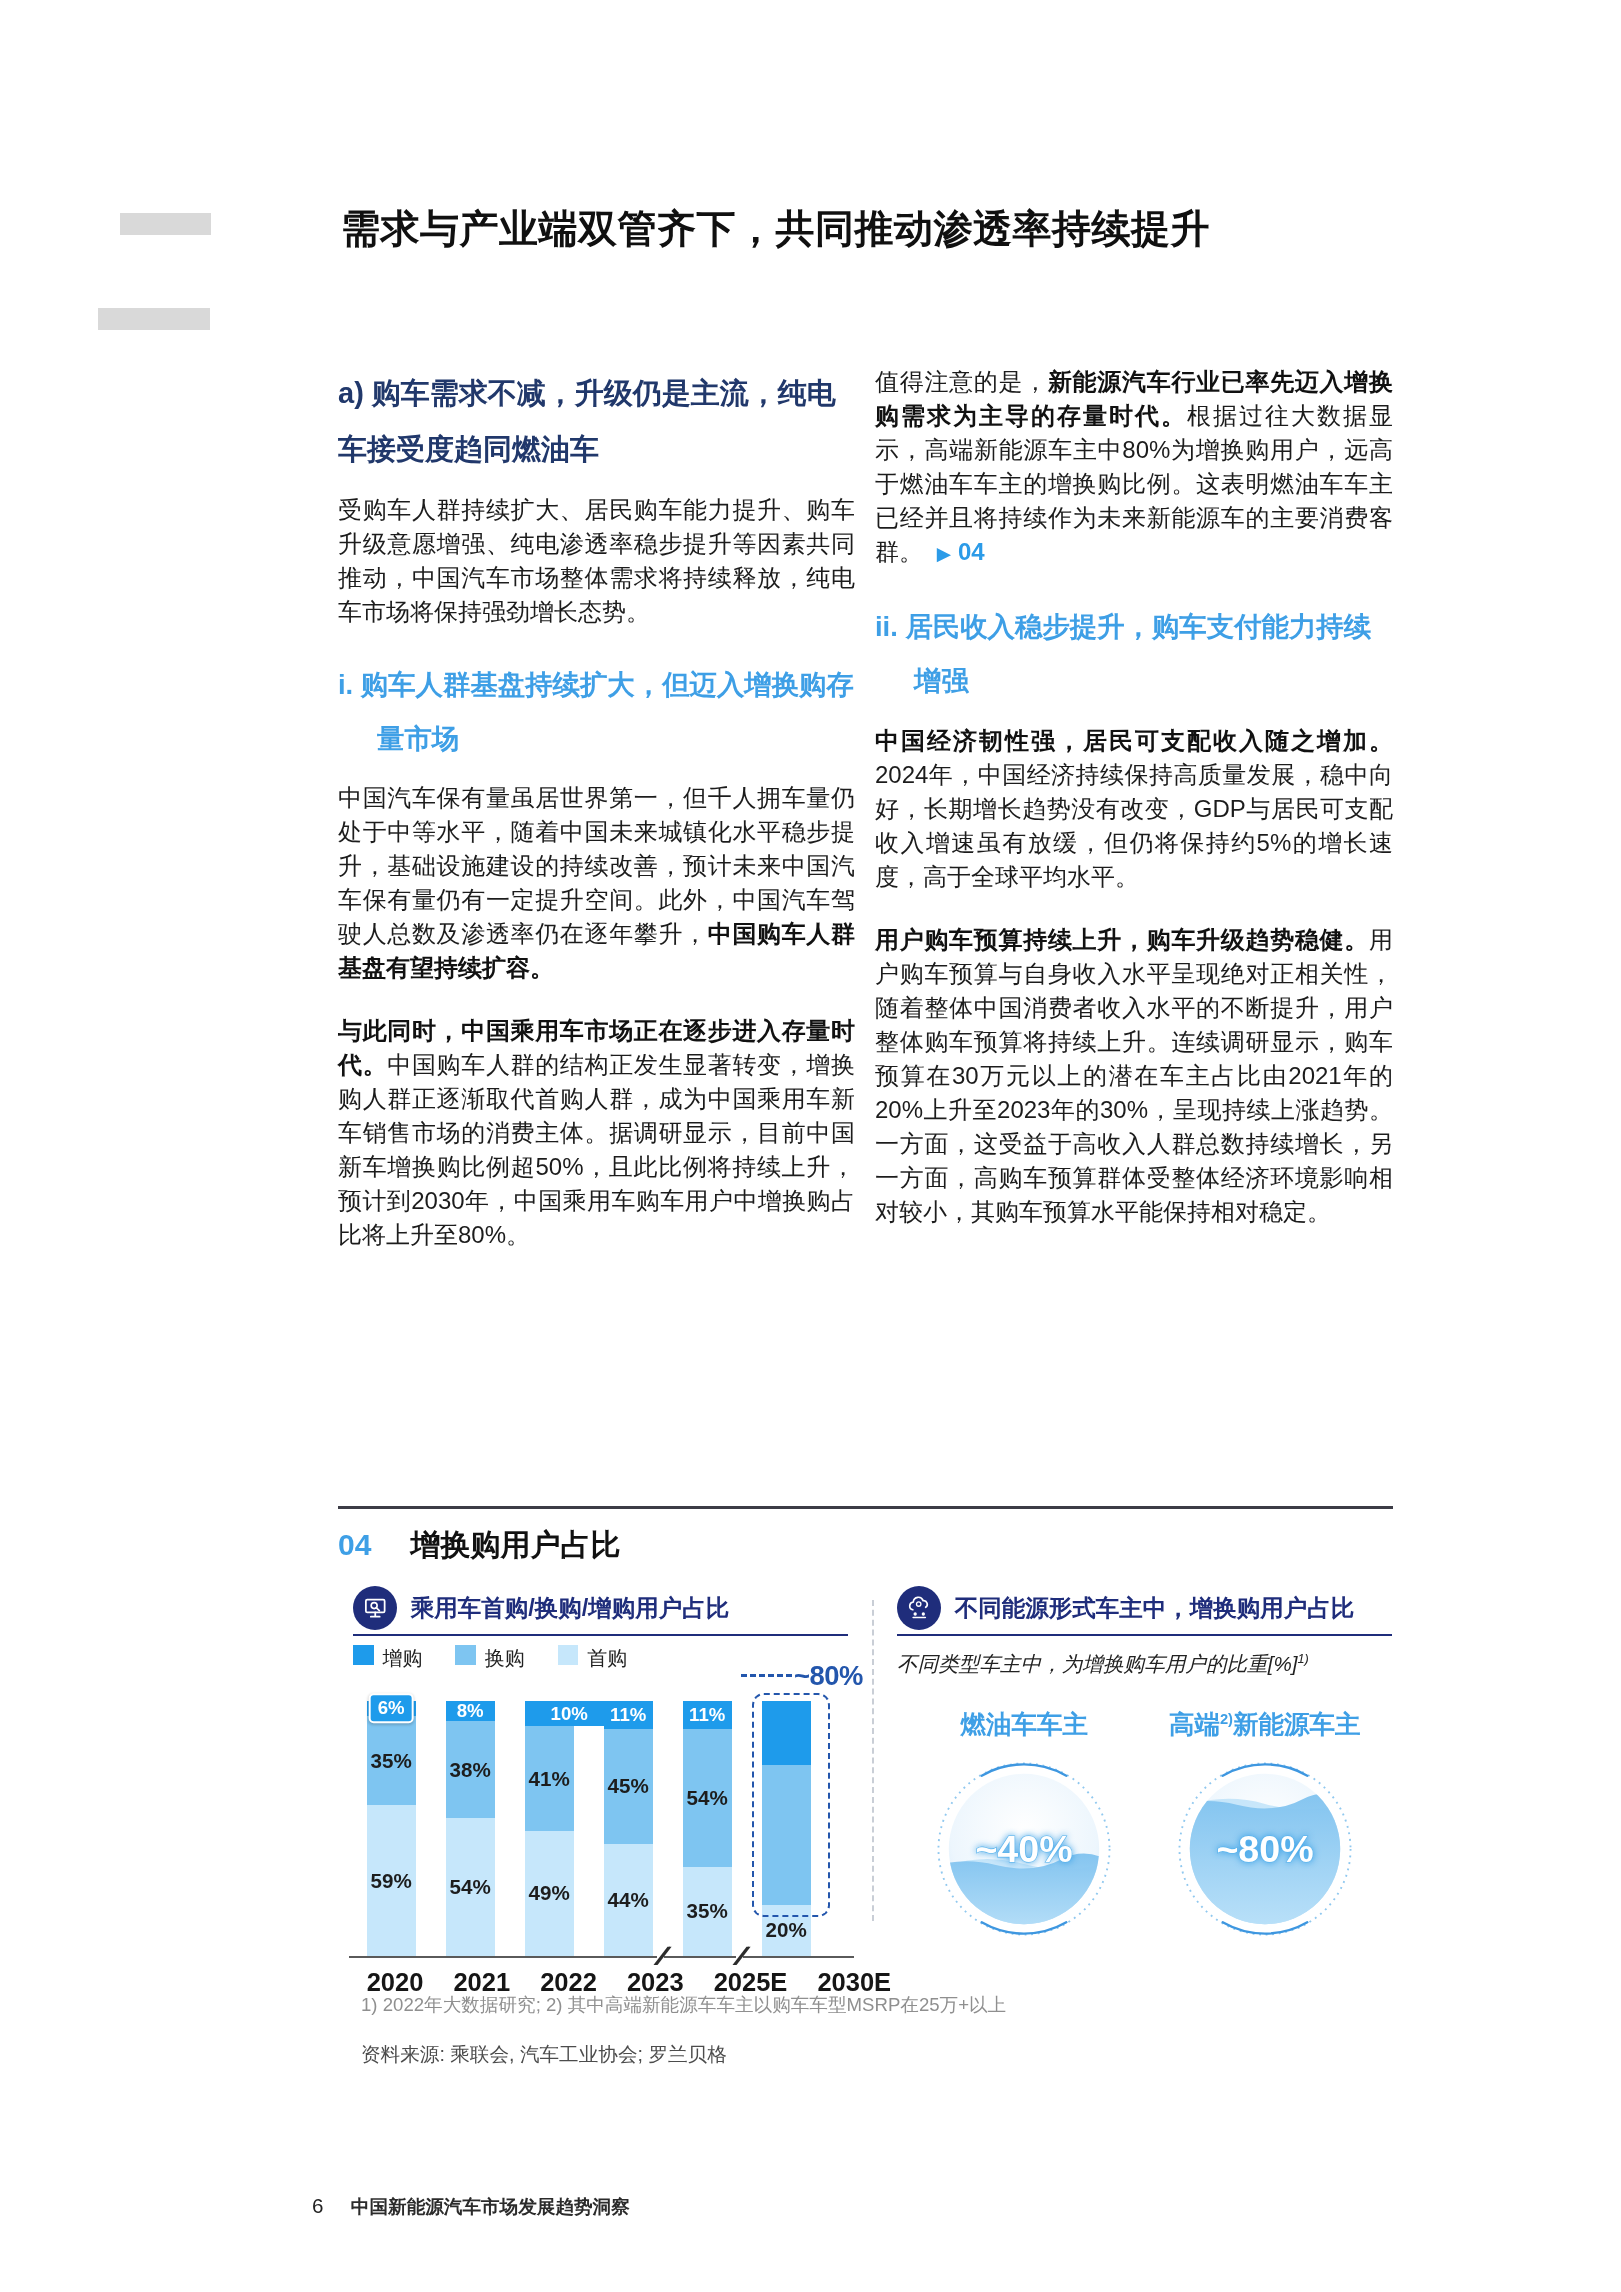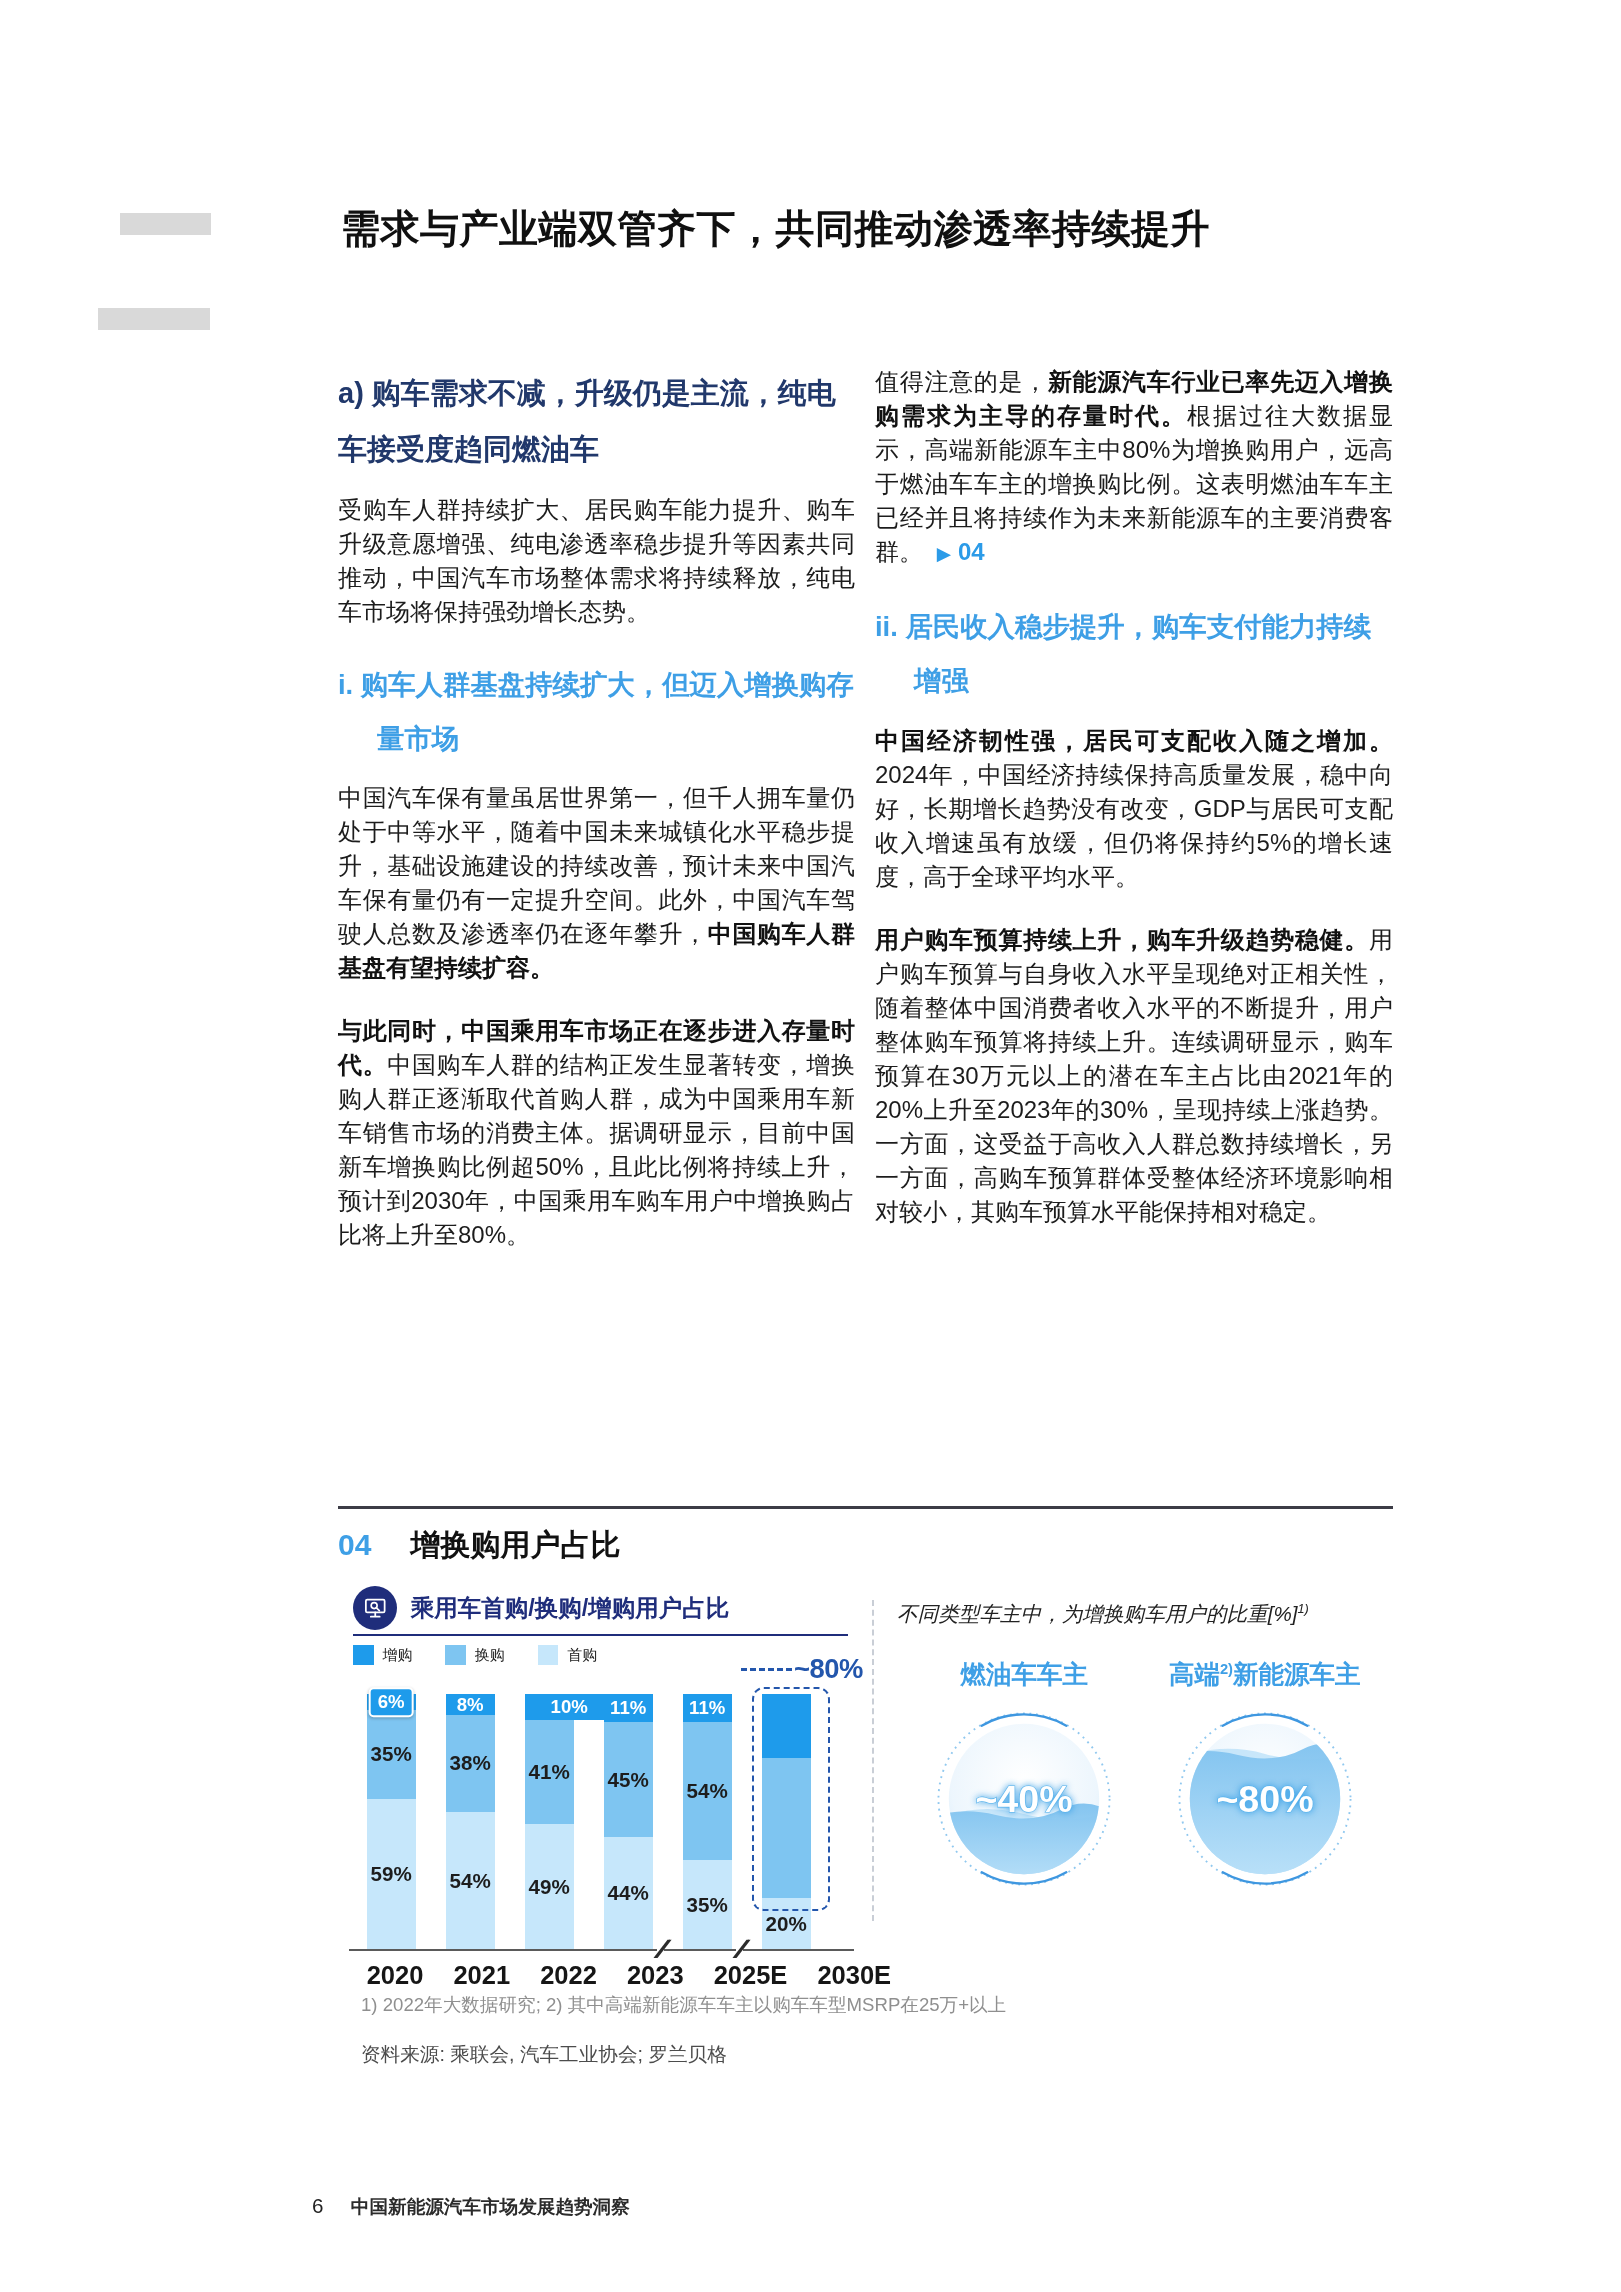--- a/index.html
+++ b/index.html
@@ -28,21 +28,21 @@
   .panel{position:absolute;top:1586px;width:495px;}
   .panel-left{left:353px;}
   .panel-right{left:897px;}
   .vdivider{position:absolute;left:872px;top:1600px;height:321px;width:0;border-left:2px dashed #c9ced6;}
   .phead{display:flex;align-items:center;gap:13.7px;padding-bottom:4px;
          border-bottom:2.9px solid var(--navy,#1f2d7b);}
   .picon{width:44px;height:44px;border-radius:50%;background:var(--navy,#1f2d7b);
          display:flex;align-items:center;justify-content:center;flex:0 0 44px;}
   .ptitle{font-size:23.5px;font-weight:800;color:var(--navy,#1f2d7b);}
   .legend{display:flex;gap:33px;margin-top:8.8px;align-items:center;}
-  .litem{display:flex;gap:8.8px;align-items:center;font-size:15px;color:#222;}
+  .litem{display:flex;gap:8.8px;font-size:20px;color:#222;}
   .lsq{width:20.6px;height:20.6px;display:inline-block;}
   .lsq0{background:var(--zenggou_blue,#1e9beb);}
   .lsq1{background:var(--huangou_blue,#7ec5f1);}
   .lsq2{background:var(--shougou_blue,#c6e7fb);}
   .chart{position:relative;margin-top:29px;width:495px;}
   .bars{display:flex;gap:30px;padding:0 13.7px;height:255px;align-items:flex-end;position:relative;z-index:1;}
   .bar-col{flex:0 0 49px;width:49px;height:100%;display:flex;flex-direction:column-reverse;}
   .seg{position:relative;width:100%;}
   .seg-0{background:var(--zenggou_blue,#1e9beb);}
   .seg-1{background:var(--huangou_blue,#7ec5f1);}
@@ -220,20 +220,32 @@
       <div class="anno">
           <i class="anno-dash"></i>
           <span>~80%</span>
         </div>
     </div>
   </div>
 
   <div class="vdivider"></div>
 
   <div class="panel panel-right">
+    <div class="phead">
+      <span class="picon">
+        <svg viewBox="0 0 24 24" width="26.5" height="26.5" aria-hidden="true">
+          <path d="M6.2 13.4a3.6 3.6 0 0 1 .4-7.1 4.6 4.6 0 0 1 8.9-1.2 3.3 3.3 0 0 1 2.3 6" fill="none" stroke="#fff" stroke-width="1.5" stroke-linecap="round"></path>
+          <circle cx="11.5" cy="8.2" r="2" fill="none" stroke="#fff" stroke-width="1.2"></circle>
+          <circle cx="8.3" cy="17.2" r="1.5" fill="#fff"></circle>
+          <circle cx="15.7" cy="17.2" r="1.5" fill="#fff"></circle>
+          <path d="M6.5 20.4h11" stroke="#fff" stroke-width="1.5" stroke-linecap="round"></path>
+        </svg>
+      </span>
+      <span class="ptitle">不同能源形式车主中，增换购用户占比</span>
+    </div>
     <div class="psub"><span>不同类型车主中，为增换购车用户的比重[%]</span><sup>1)</sup></div>
     <div class="brow blabels">
       <div class="bcell"><span class="blab">燃油车车主</span></div>
       <div class="bcell"><span class="blab"><span>高端</span><sup>2)</sup><span>新能源车主</span></span></div>
     </div>
     <div class="brow bubbles">
       <div class="bcell">
         <svg class="bubble-svg" viewBox="0 0 200 200" width="188" height="188">
           <defs>
             <radialGradient id="bgGrad1" cx="50%" cy="38%" r="68%">

